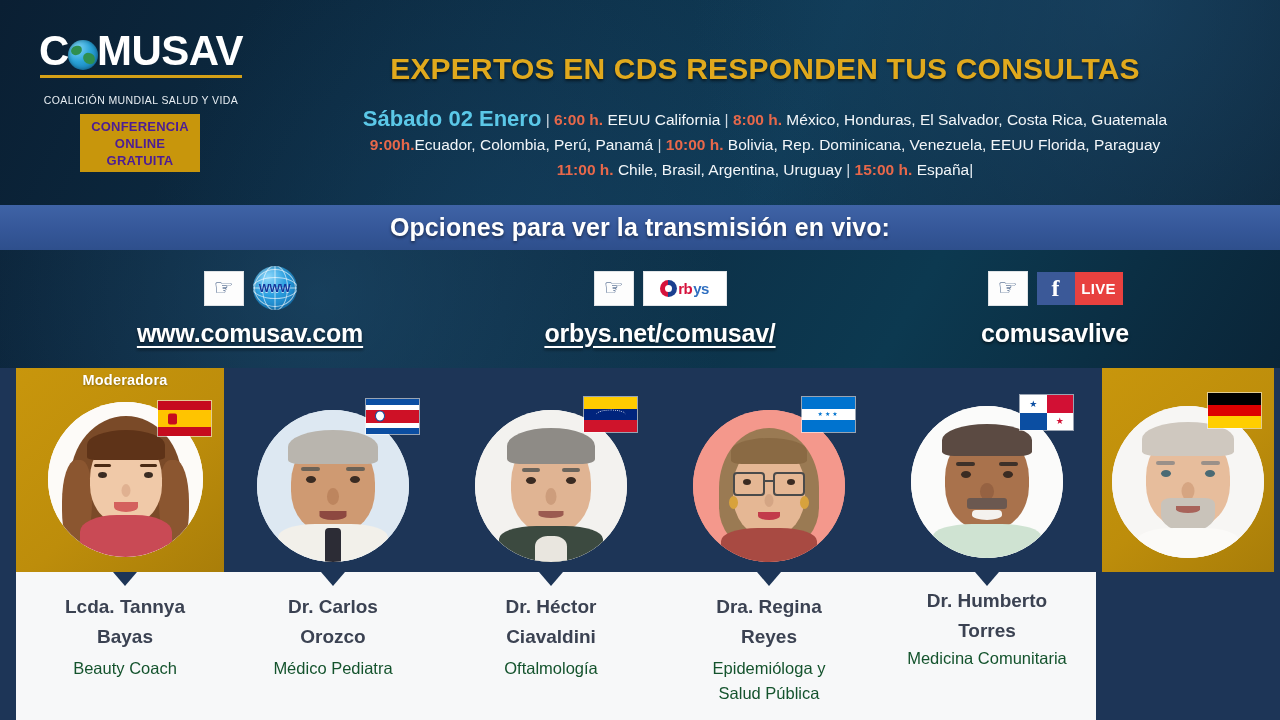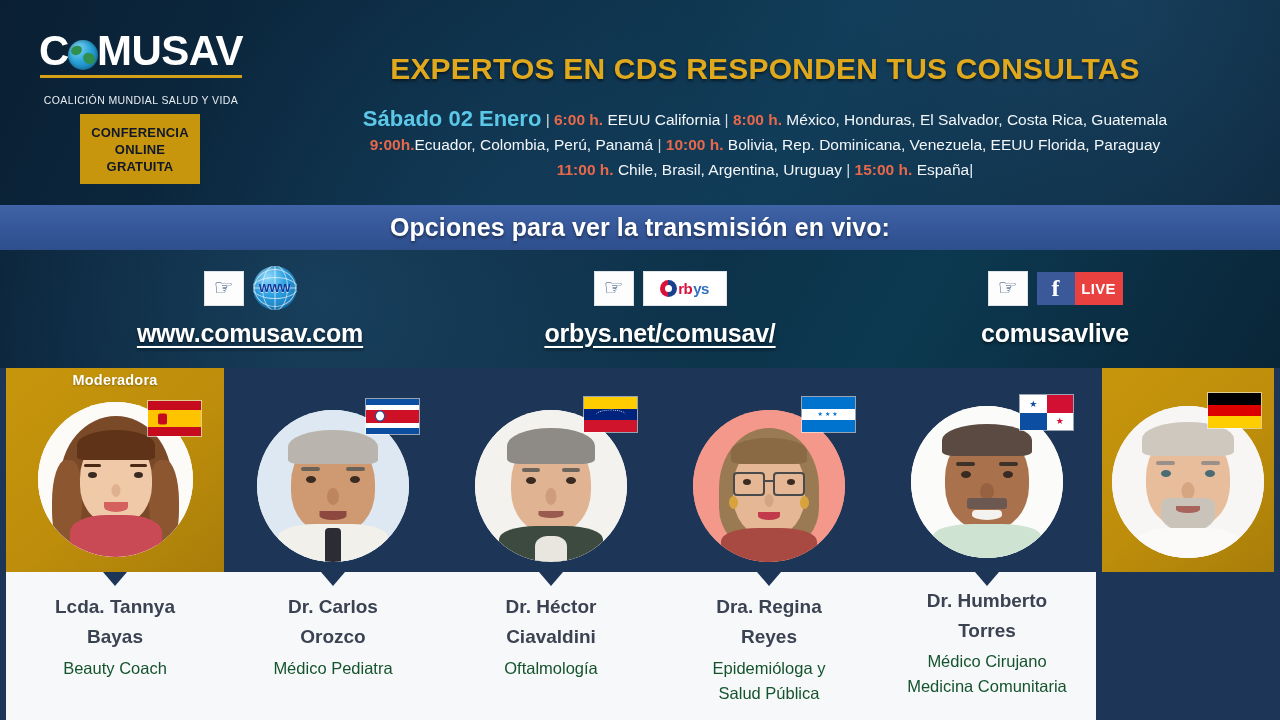--- a/index.html
+++ b/index.html
@@ -44,22 +44,22 @@
     background:#2f8f4e;border-radius:45% 55% 40% 60%;transform:rotate(8deg);
   }
   .logo-rule{height:3px;background:#d4a017;margin:3px 4px 0 4px;}
   .logo-sub{
     margin-top:16px;text-align:center;color:#e8eef3;
     font-size:10.5px;letter-spacing:.4px;white-space:nowrap;
   }
 
   
   .badge{
-    position:absolute;left:80px;top:114px;width:120px;height:70px;
-    background:#c8960c;color:#0f172a;
+    position:absolute;left:80px;top:114px;width:120px;height:58px;
+    background:#c8960c;color:#4c1d95;
     display:flex;flex-direction:column;align-items:center;justify-content:center;
     font-size:13px;font-weight:bold;line-height:17px;letter-spacing:.2px;
     text-align:center;
   }
 
   
   .hdr-right{position:absolute;left:250px;top:0;width:1030px;height:205px;}
   .main-title{
     position:absolute;left:0;top:52px;width:1030px;text-align:center;
     color:#e0a91d;font-size:30px;font-weight:bold;letter-spacing:.2px;
@@ -307,21 +307,21 @@
           <span class="fb-blue">f</span>
           <span class="fb-live">LIVE</span>
         </div>
       </div>
       <div class="link-text">comusavlive</div>
     </div>
   </div>
 
   <div class="speakers">
 
-    <div class="card gold" style="left:6px;width:218px;">
+    <div class="card gold" style="left:16px;width:218px;">
       <div class="photo-area">
         <div class="moderadora">Moderadora</div>
         <div class="avatar" style="left:32px;top:34px;width:155px;height:155px;background:#fdfbf8;">
           <div class="pt">
             <div class="bgc" style="background:#fdfbf8;"></div>
             <div class="hair" style="top:14px;width:112px;height:130px;background:#7a4a28;border-radius:54% 54% 40% 40%;"></div>
             <div class="hair" style="top:58px;left:14px;transform:none;width:30px;height:92px;background:#8b5630;border-radius:50% 40% 60% 50%;"></div>
             <div class="hair" style="top:58px;left:auto;right:14px;transform:none;width:30px;height:92px;background:#8b5630;border-radius:40% 50% 50% 60%;"></div>
             <div class="head" style="top:34px;width:72px;height:88px;background:#f0c9a8;"></div>
             <div class="hair" style="top:28px;width:78px;height:30px;background:#5e3318;border-radius:50% 50% 10% 10%;"></div>
@@ -480,21 +480,20 @@
           <div style="display:flex;height:50%;">
             <div style="width:50%;background:#0b4ea2;"></div>
             <div style="width:50%;background:#ffffff;display:flex;align-items:center;justify-content:center;color:#d21034;font-size:9px;">★</div>
           </div>
         </div>
       </div>
       <div class="name-area">
         <div class="arrow"></div>
         <div class="nm" style="margin-top:14px;">Dr. Humberto</div>
         <div class="nm">Torres</div>
-        <div class="rl" style="margin-top:3px;">Médico Cirujano</div>
         <div class="rl">Medicina Comunitaria</div>
       </div>
     </div>
 
     <div class="card gold" style="left:1102px;width:172px;">
       <div class="photo-area">
         <div class="avatar" style="left:10px;top:38px;width:152px;height:152px;background:#f7f6f4;">
           <div class="pt">
             <div class="bgc" style="background:#f7f6f4;"></div>
             <div class="head" style="top:24px;width:84px;height:98px;background:#e7bd9c;"></div>

